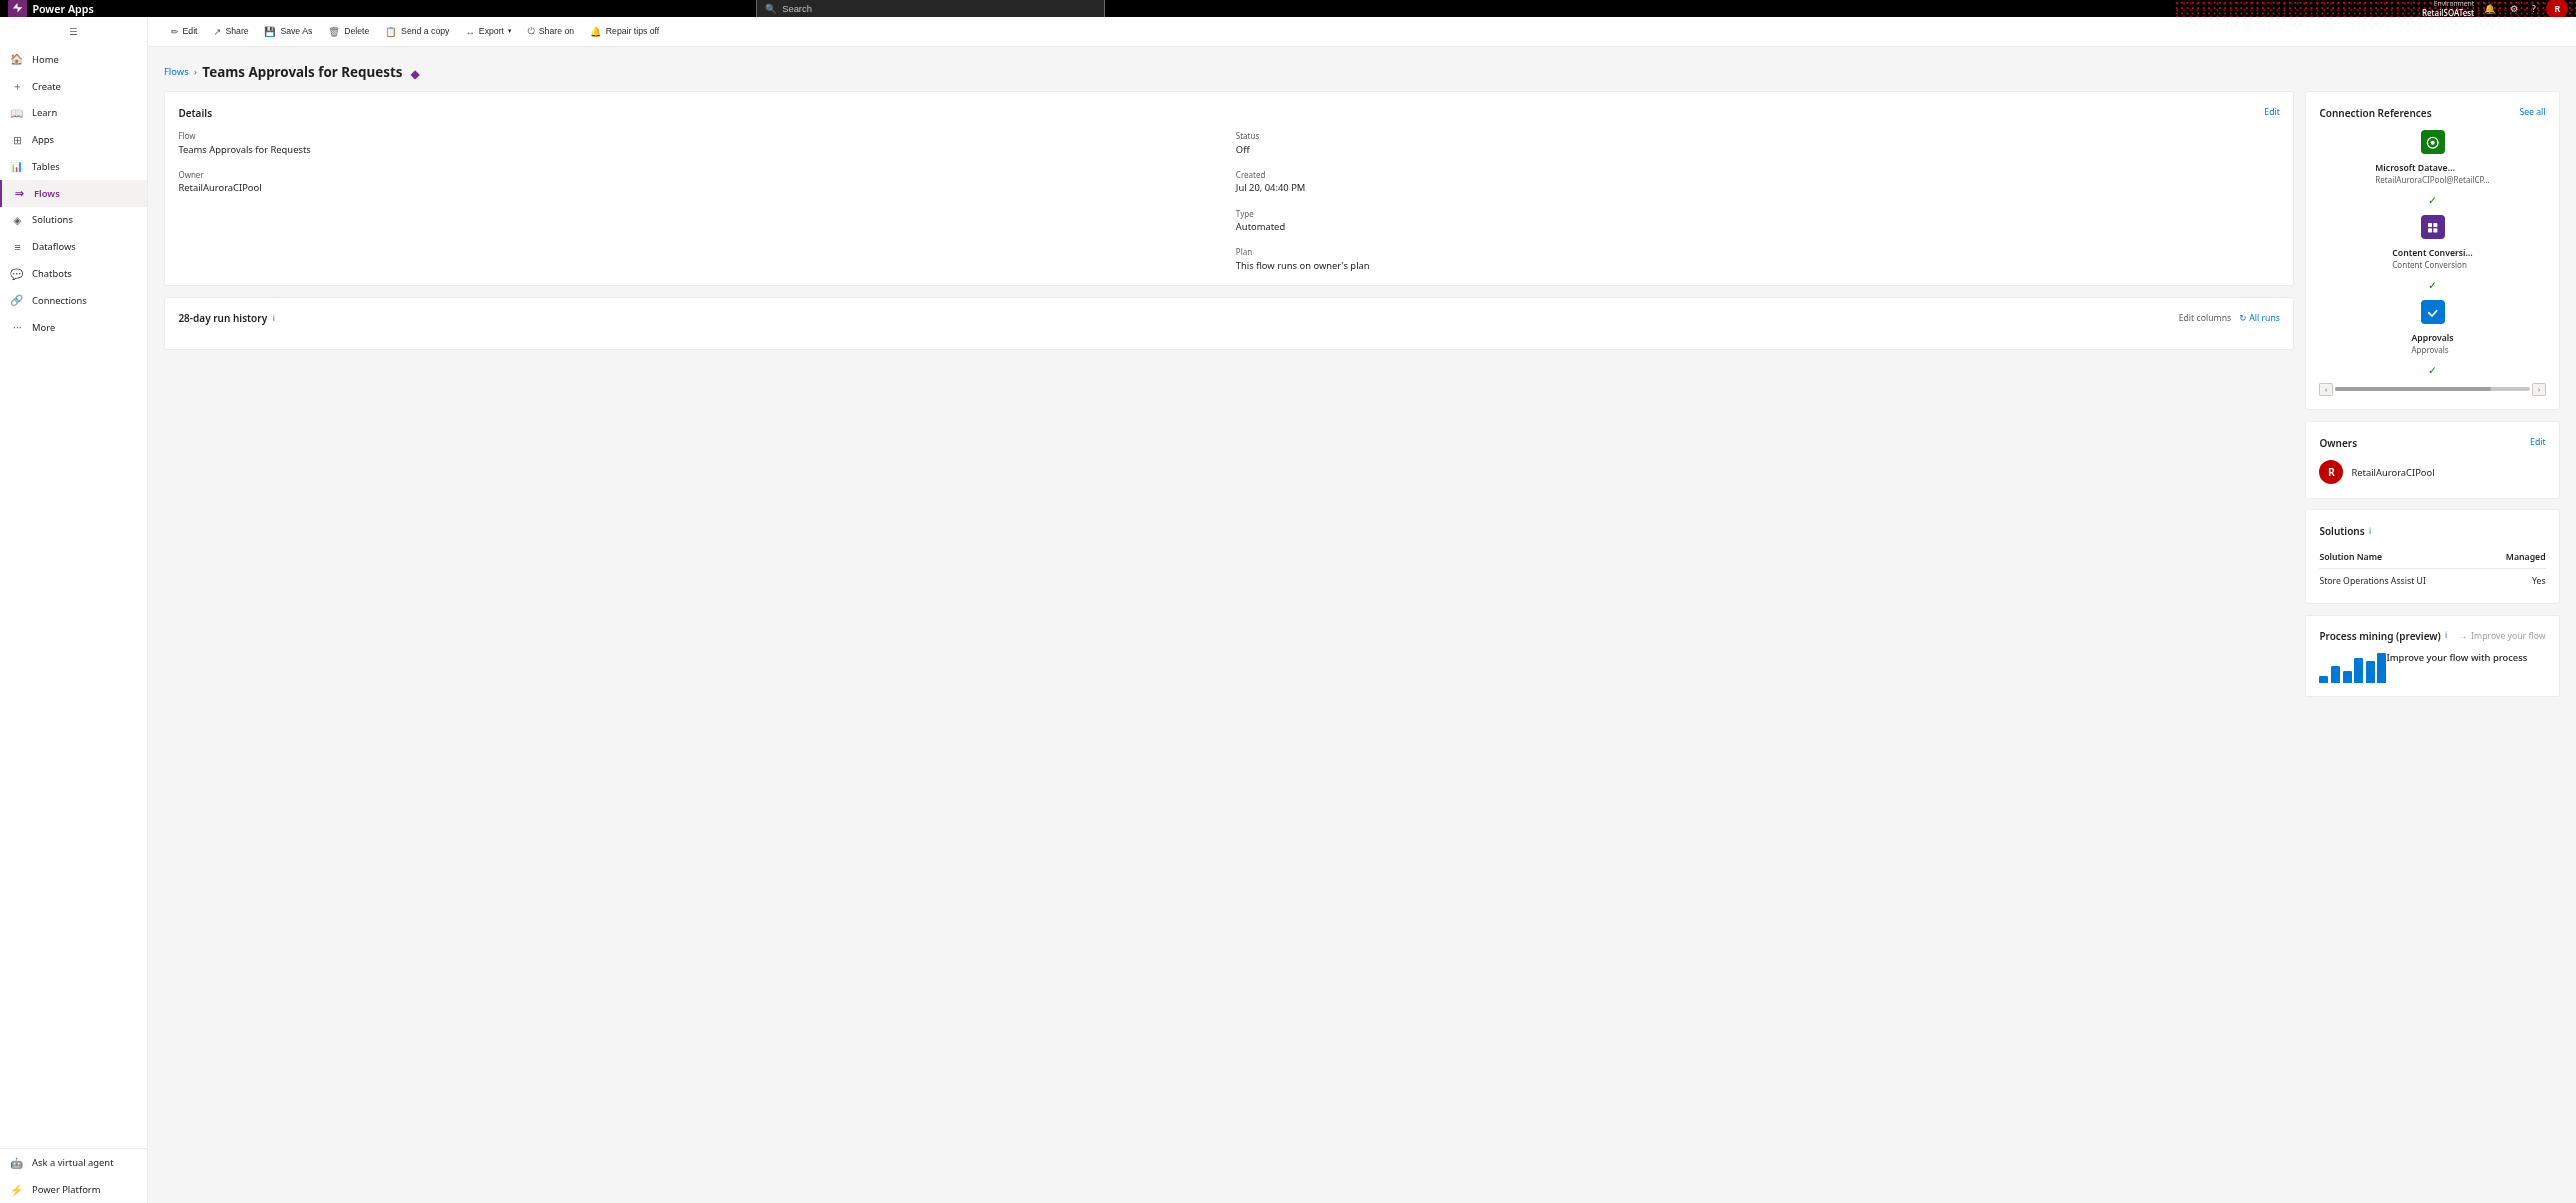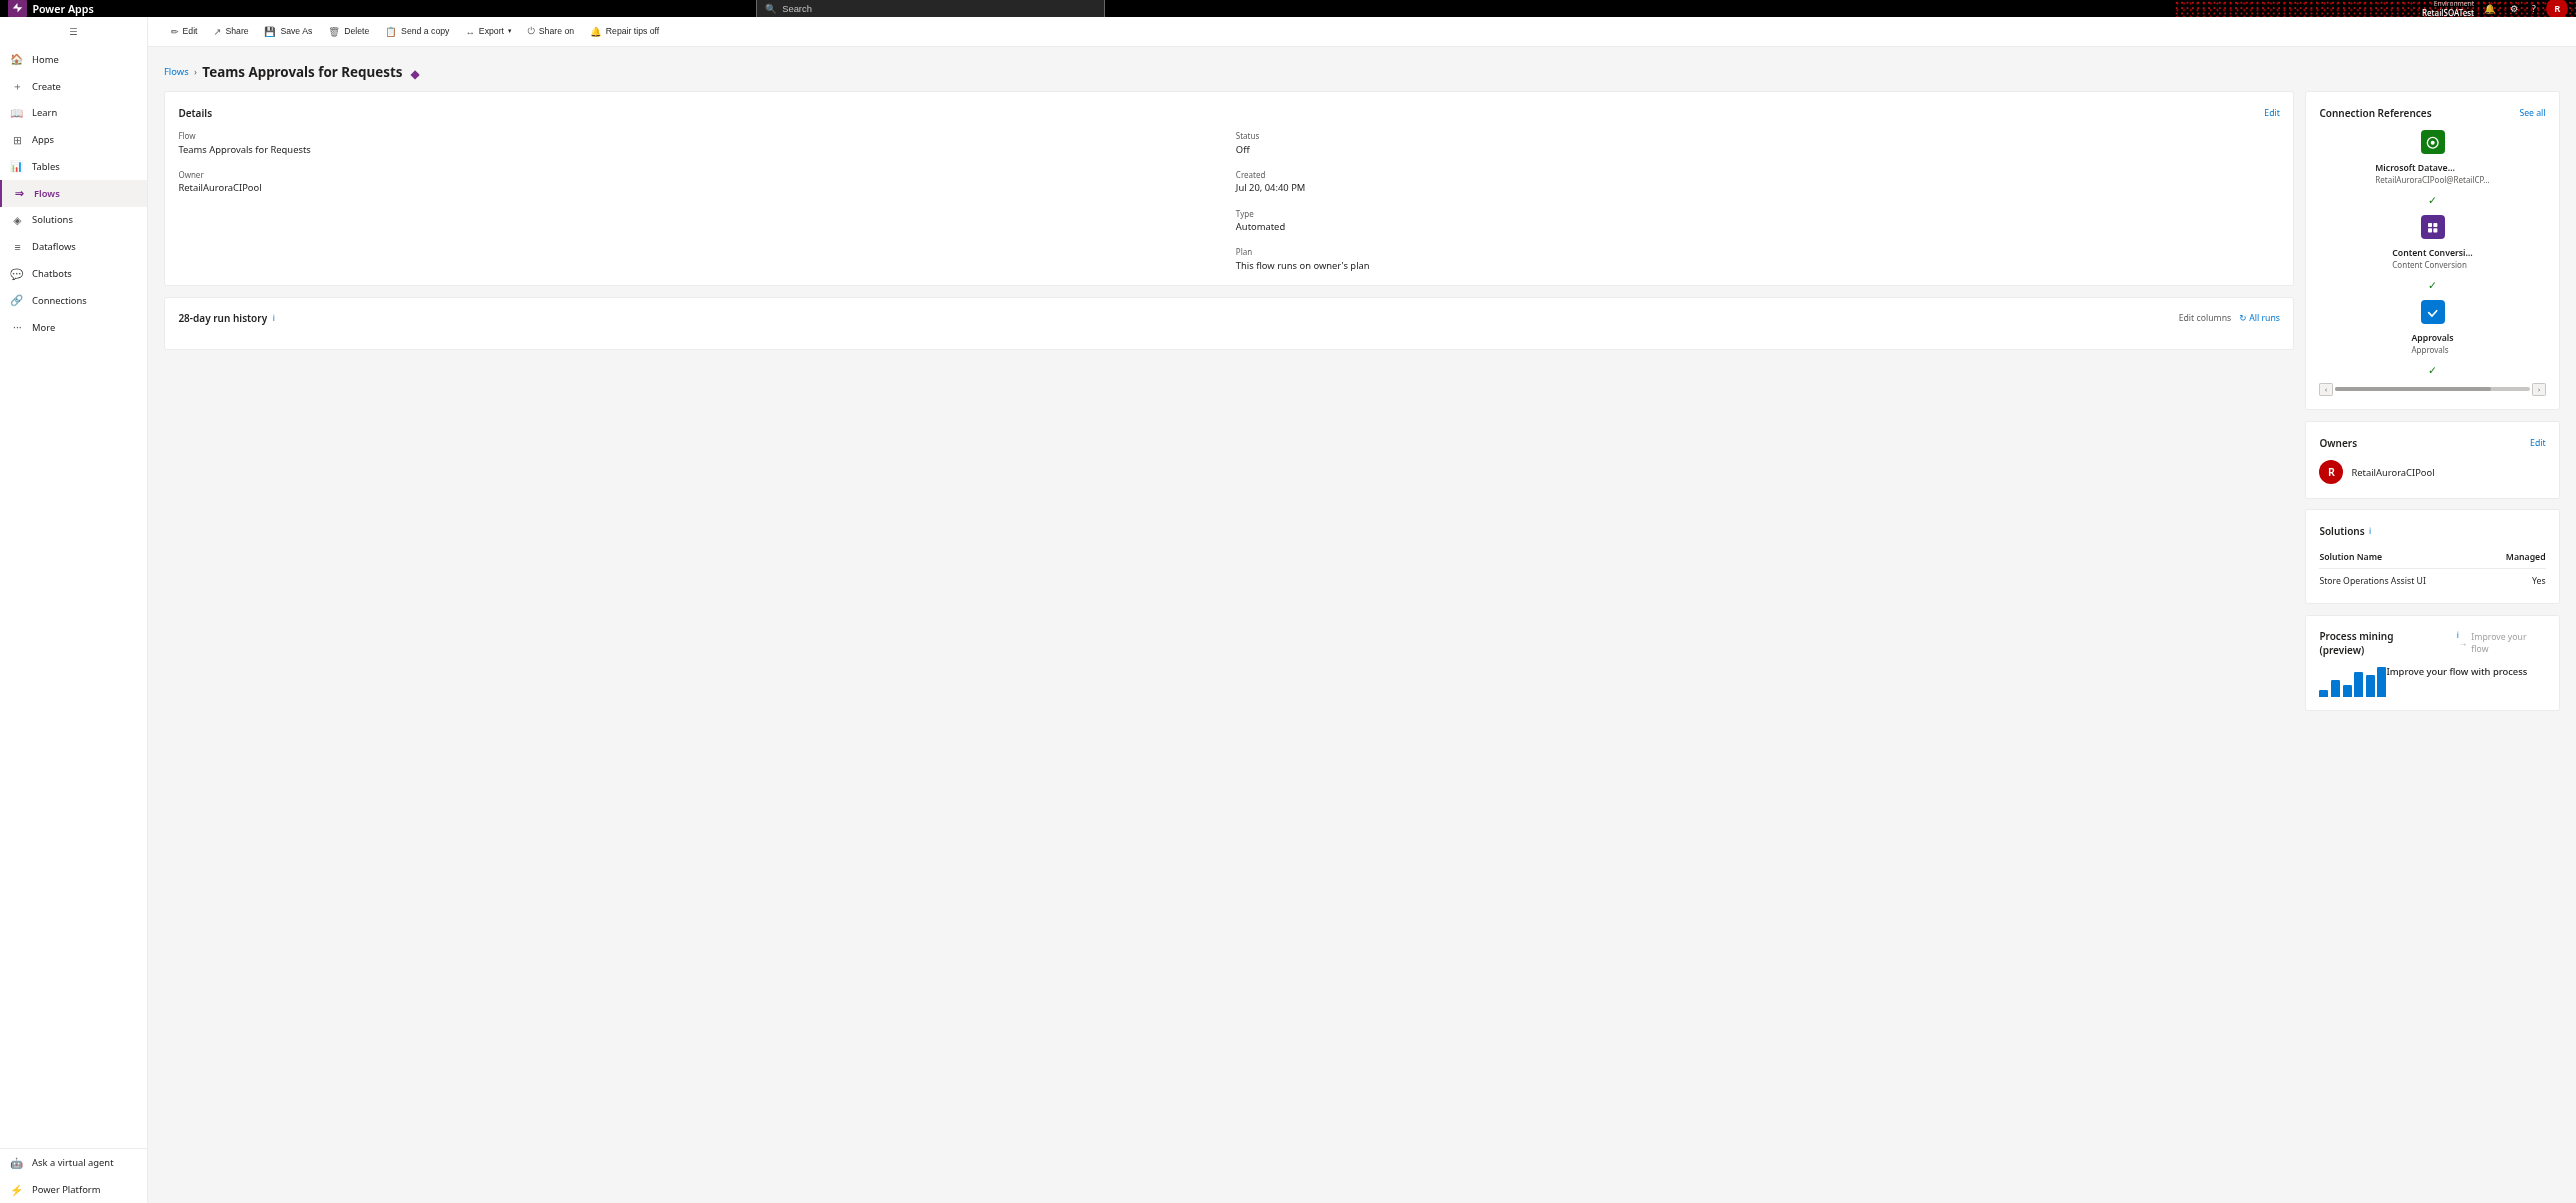--- a/index.html
+++ b/index.html
@@ -89,21 +89,21 @@
 
     
     .two-col { display: flex; gap: 10.7px; flex: 1; }
     .left-col { flex: 1; display: flex; flex-direction: column; gap: 10.7px; }
     .right-col { width: 255px; display: flex; flex-direction: column; gap: 10.7px; flex-shrink: 0; }
 
     
     .card {
       background: #fff; border: 0.7px solid #edebe9; border-radius: 2.7px; padding: 13.4px;
     }
-    .card-header { display: flex; align-items: center; justify-content: space-between; margin-bottom: 10.7px; }
+    .card-header { display: flex; justify-content: space-between; margin-bottom: 10.7px; }
     .card-title { font-size: 10px; font-weight: 600; color: #201f1e; }
     .card-edit-link { color: #0078d4; font-size: 8.7px; cursor: pointer; text-decoration: none; }
 
     
     .details-grid { display: grid; grid-template-columns: 1fr 1fr; gap: 13.4px; }
     .detail-col { display: flex; flex-direction: column; gap: 13.4px; }
     .detail-item {}
     .detail-label { font-size: 8px; color: #605e5c; margin-bottom: 1.3px; }
     .detail-value { font-size: 9.4px; color: #201f1e; }
 
@@ -443,21 +443,21 @@
               <tr>
     <td>Store Operations Assist UI</td>
     <td style="text-align:right;">Yes</td>
   </tr>
                 </tbody>
             </table>
           </div>
 
           <div class="card">
             <div class="process-mining-header">
-              <div style="display:flex;gap:16px;">
+              <div style="display:flex;gap:4px;">
                 <span class="card-title">Process mining (preview)</span>
                 <span class="info-icon">ℹ</span>
               </div>
               <div class="process-mining-action">
                 <span>→</span>
                 <span>Improve your flow</span>
               </div>
             </div>
             <div class="process-mining-body">
               <div class="process-mining-bar-area">

